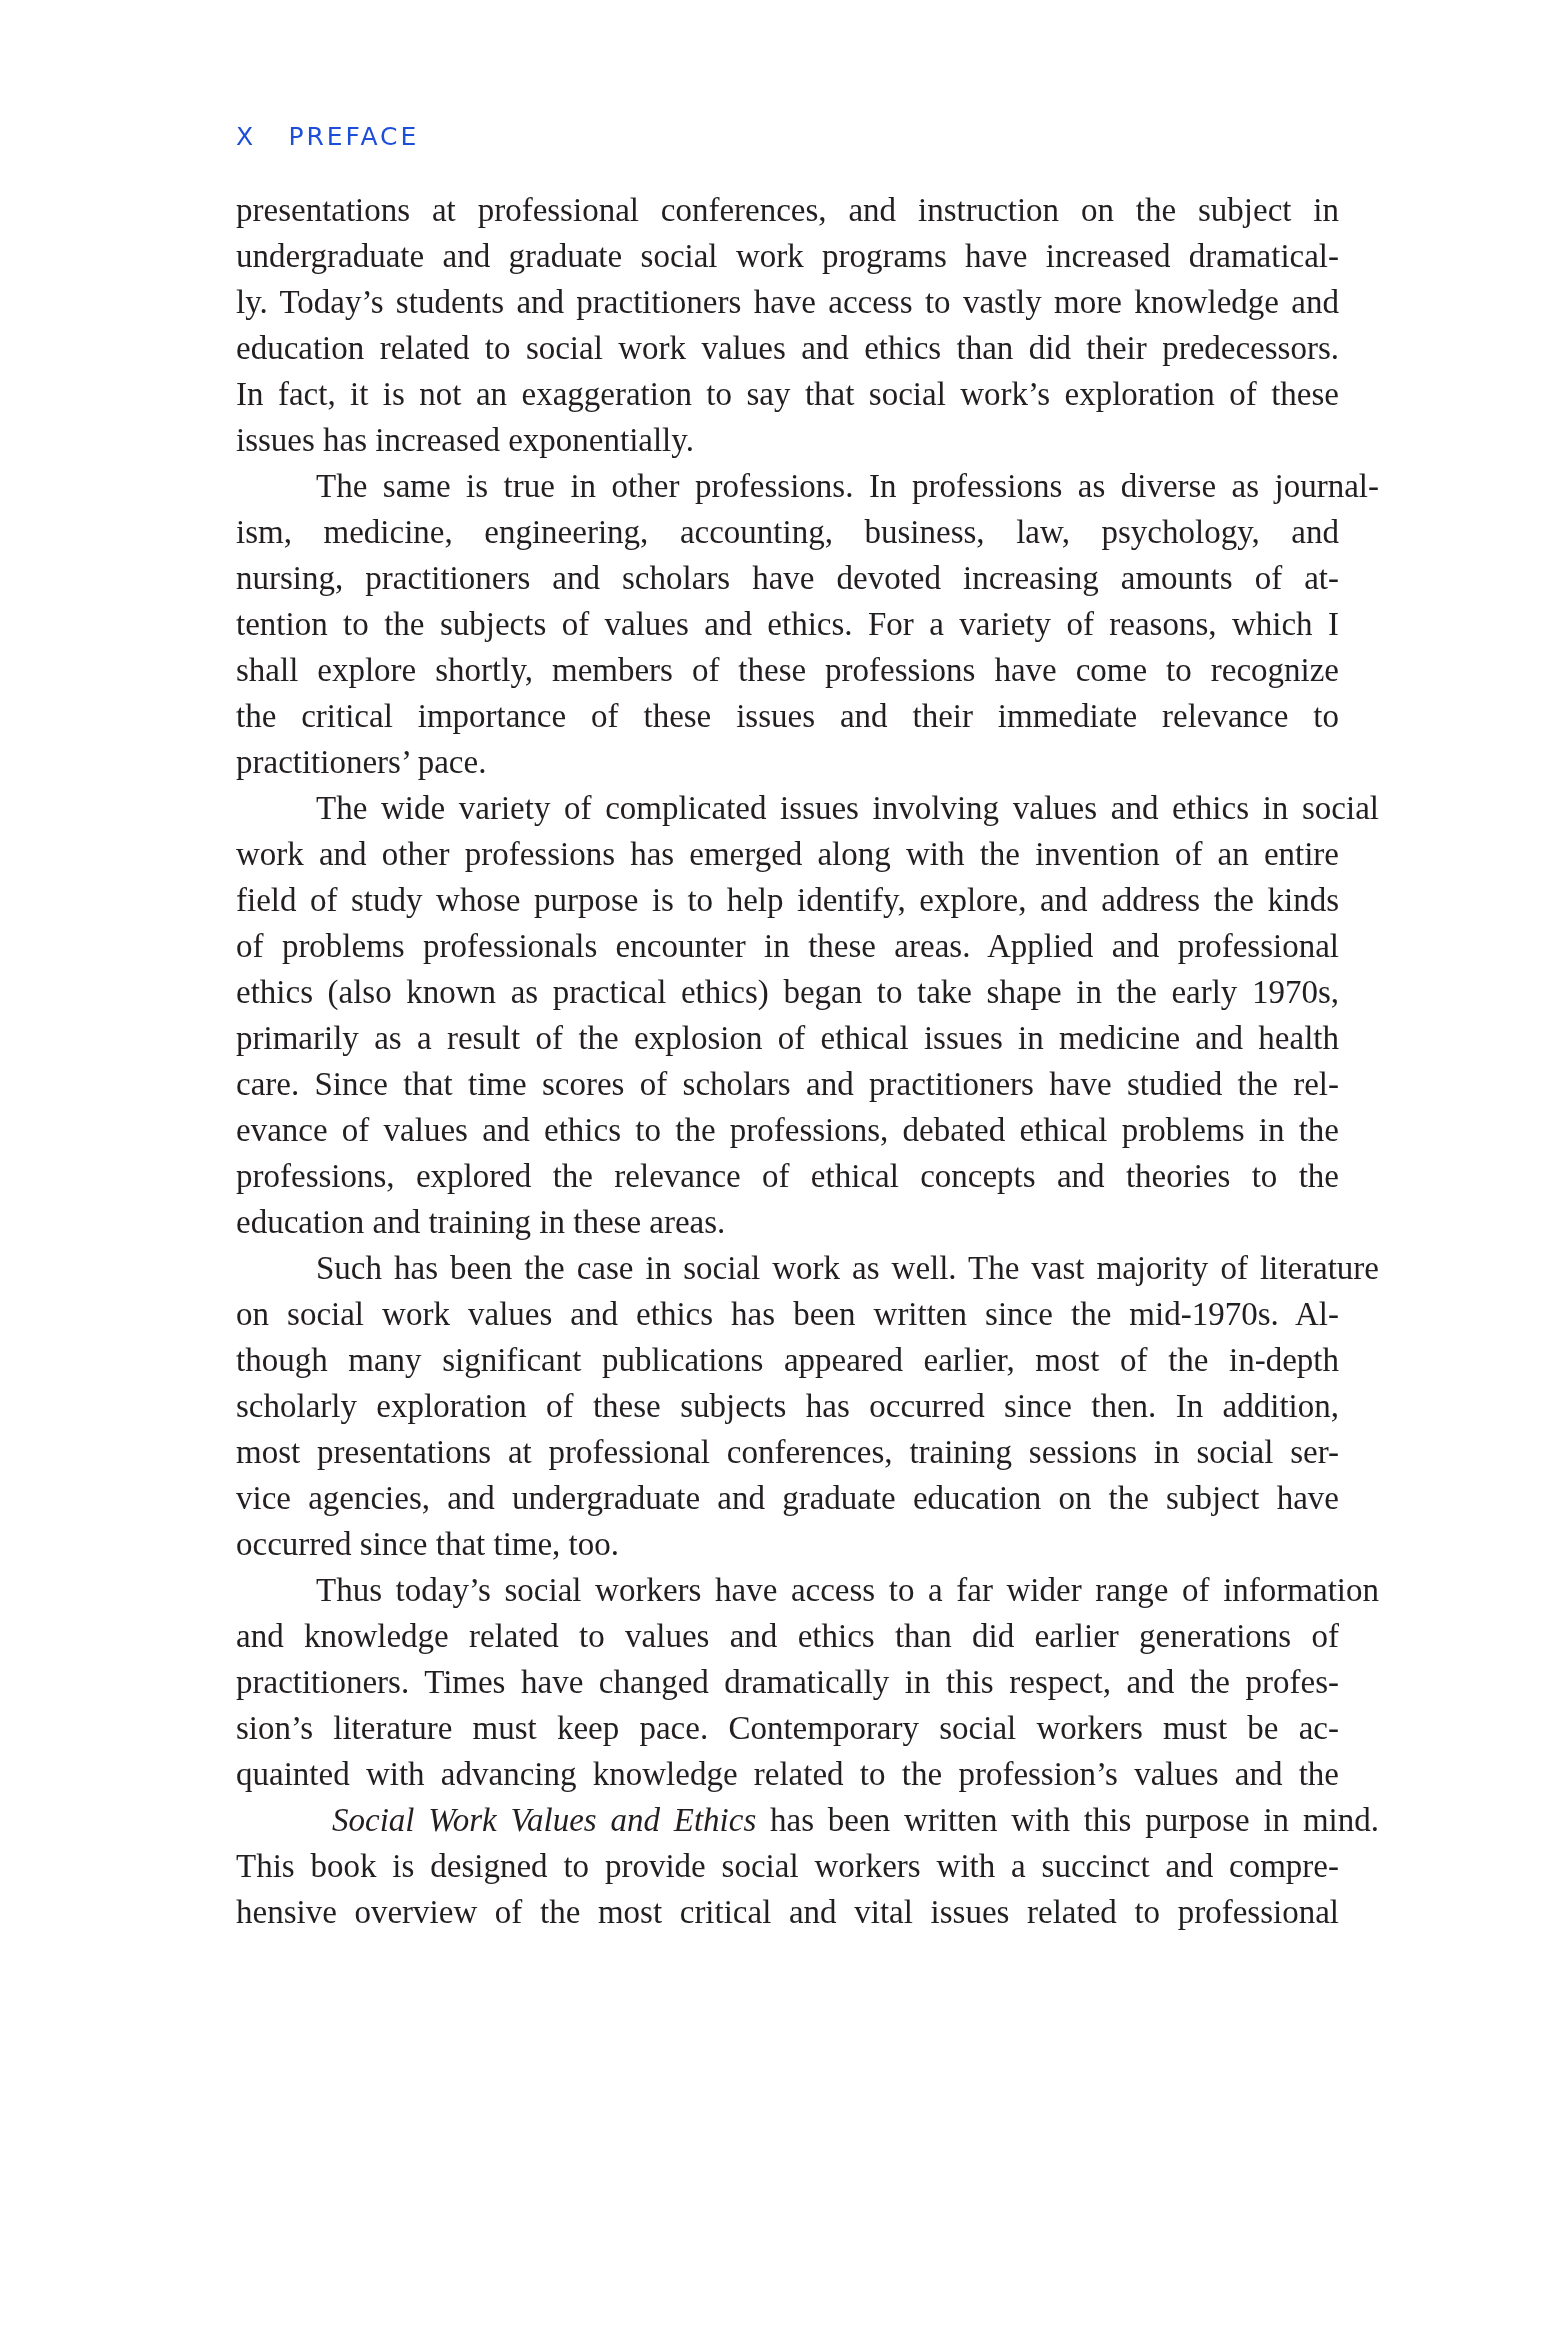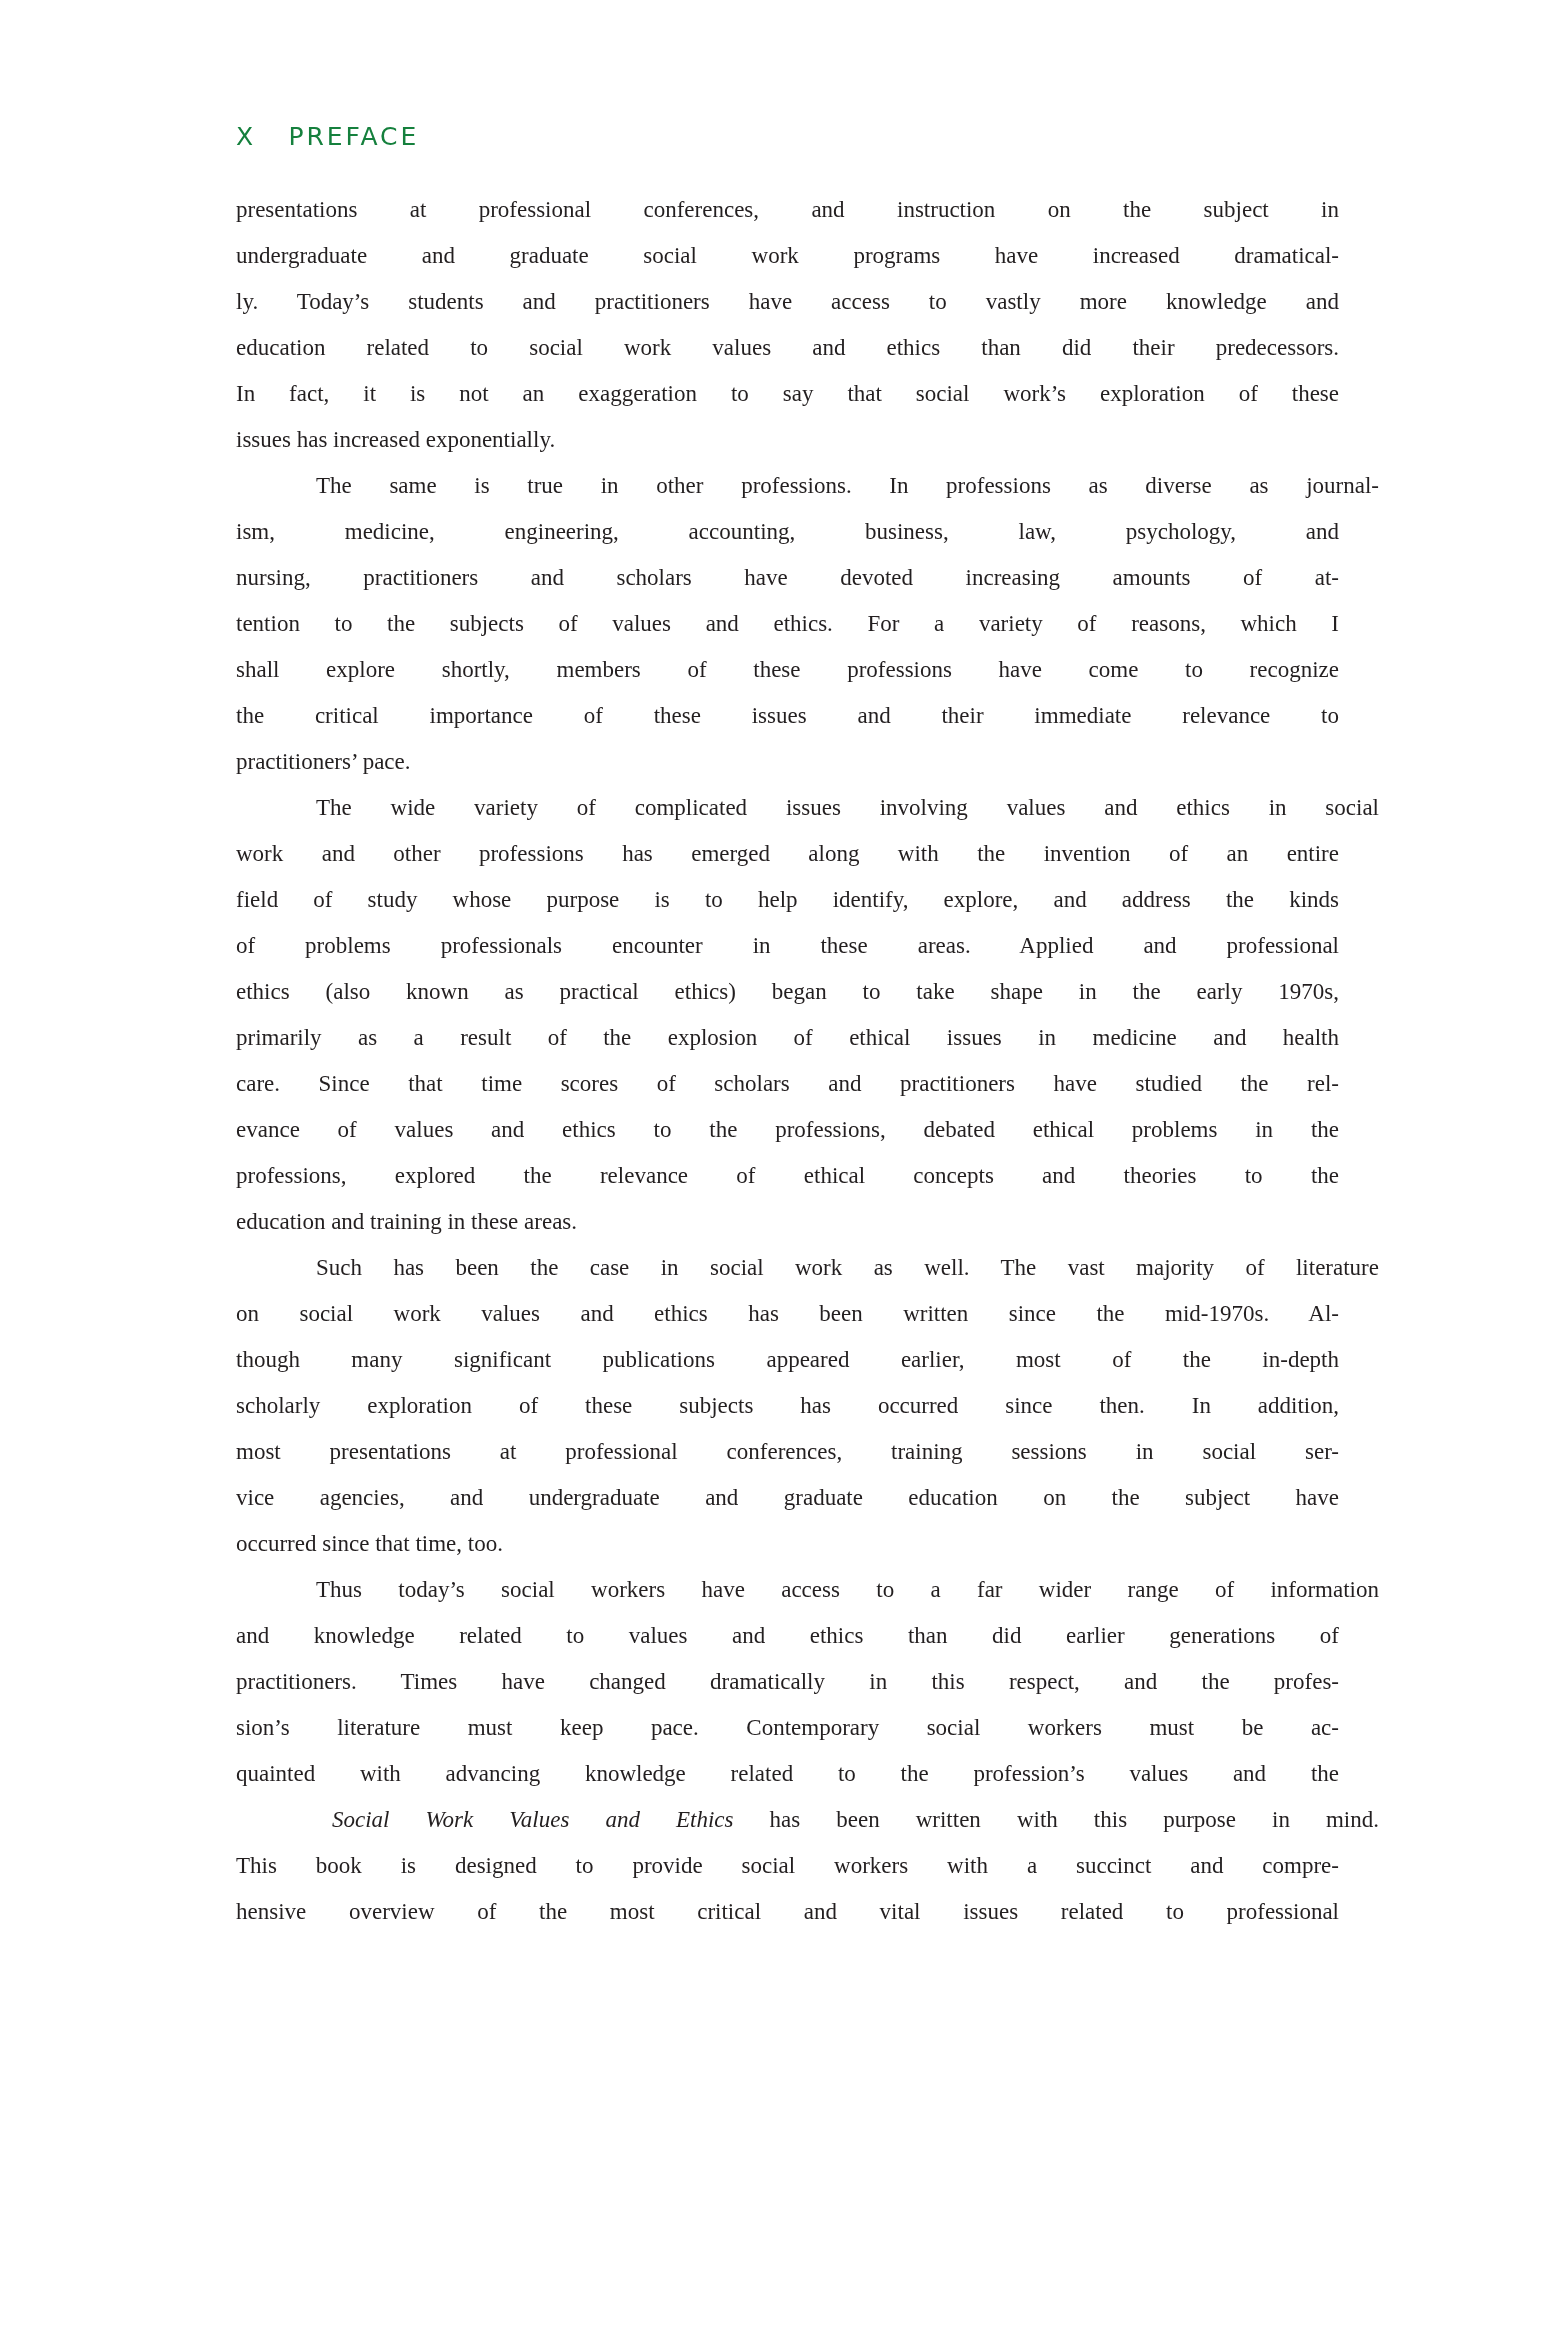--- a/index.html
+++ b/index.html
@@ -1,25 +1,25 @@
 <!DOCTYPE html>
 <html><head>
 <meta charset="utf-8">
 <style>
   html, body { margin: 0; padding: 0; background: #ffffff; }
   body { width: 1561px; height: 2341px; position: relative; overflow: hidden; }
   .page { position: absolute; left: 0; top: 0; width: 1561px; height: 2341px; background: #fff; }
   .running-head {
     position: absolute; left: 236px; top: 122px;
     font-family: "DejaVu Sans", sans-serif; font-size: 25px; letter-spacing: 2.9px;
-    color: #15803d; white-space: pre;
+    color: #1d4ed8; white-space: pre;
   }
   .body-text {
     position: absolute; left: 236px; top: 187px; width: 1103px;
-    font-family: "Liberation Serif", serif; font-size: 23px; color: #231f20;
+    font-family: "Liberation Serif", serif; font-size: 33px; color: #231f20;
   }
   .line {
     display: block; height: 46px; line-height: 46px;
     text-align: justify; text-align-last: justify; white-space: nowrap;
     overflow: visible;
   }
   .line.last { text-align-last: left; }
   .line.indent { text-indent: 40px; }
   .line .j { display: inline-block; width: 100%; text-align: justify; text-align-last: justify; white-space: normal; }
   .line.last .j { text-align-last: left; }

